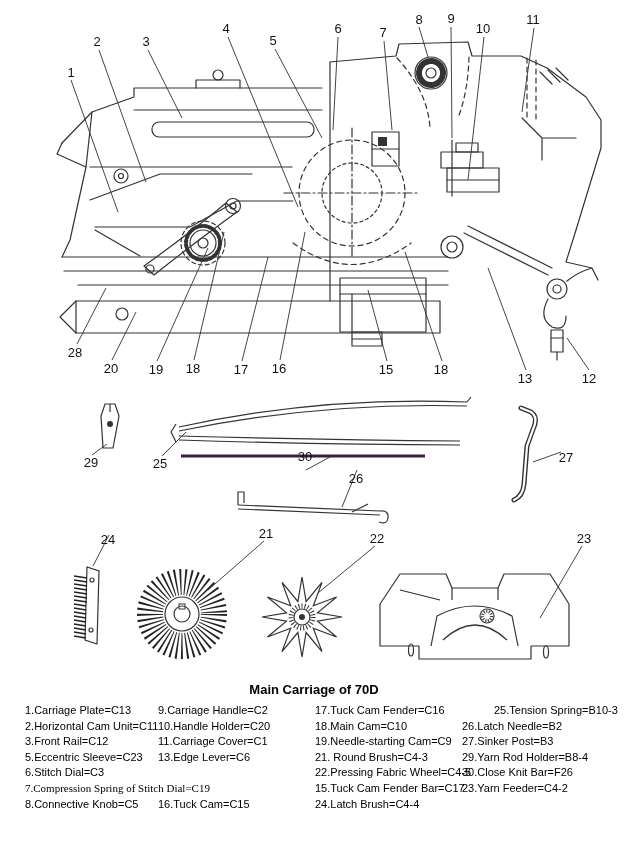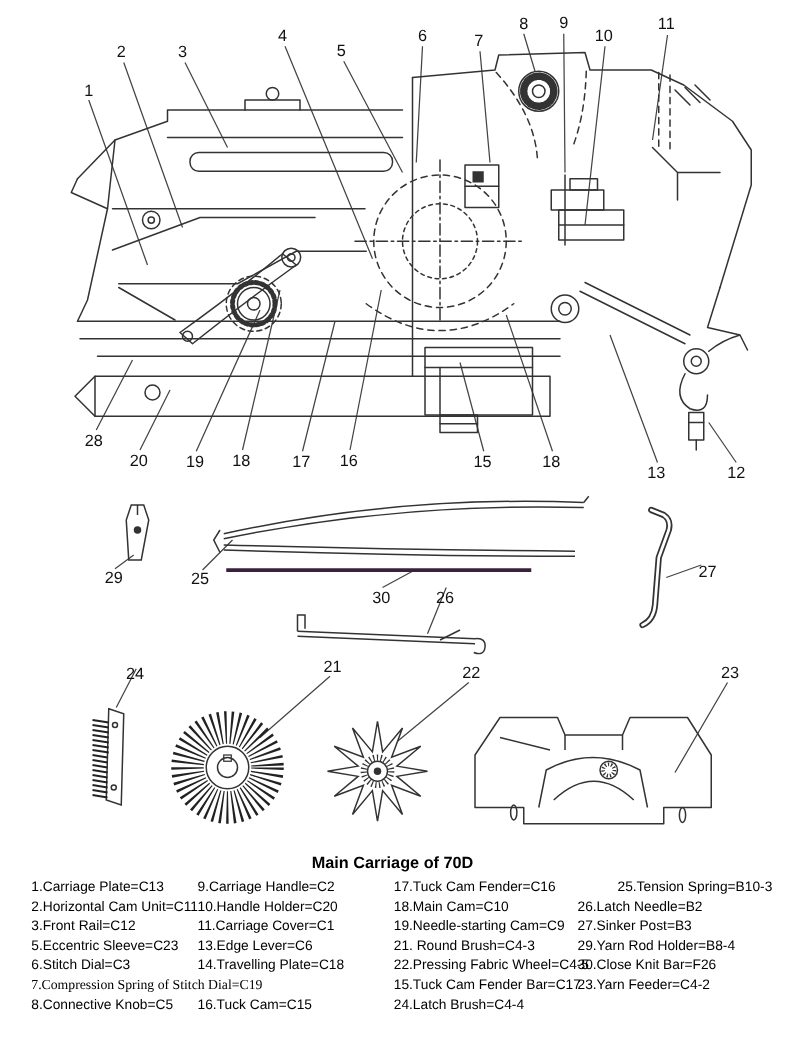--- a/index.html
+++ b/index.html
@@ -215,21 +215,21 @@
       <div class="callout" style="left: 111px; top: 368px;">20</div>
       <div class="callout" style="left: 266px; top: 533px;">21</div>
       <div class="callout" style="left: 377px; top: 538px;">22</div>
       <div class="callout" style="left: 584px; top: 538px;">23</div>
       <div class="callout" style="left: 108px; top: 527px; margin-top: 12px;">24</div>
       <div class="callout" style="left: 160px; top: 463px;">25</div>
       <div class="callout" style="left: 356px; top: 478px;">26</div>
       <div class="callout" style="left: 566px; top: 457px;">27</div>
       <div class="callout" style="left: 75px; top: 352px;">28</div>
       <div class="callout" style="left: 91px; top: 462px;">29</div>
-      <div class="callout" style="left: 305px; top: 478px;">30</div>
+      <div class="callout" style="left: 305px; top: 456px;">30</div>
     </div>
 
   <div class="title">Main Carriage of 70D</div>
 
   <div class="legend" id="legend">
       <div class="legend-row">
         <span class="legend-cell" style="grid-column-start: 1;">1.Carriage Plate=C13</span>
         <span class="legend-cell" style="grid-column-start: 2;">9.Carriage Handle=C2</span>
         <span class="legend-cell" style="grid-column-start: 3;">17.Tuck Cam Fender=C16</span>
         <span class="legend-cell" style="grid-column-start: 4; margin-left: 32px;">25.Tension Spring=B10-3</span>
@@ -247,21 +247,20 @@
         <span class="legend-cell" style="grid-column-start: 4;">27.Sinker Post=B3</span>
       </div>
       <div class="legend-row">
         <span class="legend-cell" style="grid-column-start: 1;">5.Eccentric Sleeve=C23</span>
         <span class="legend-cell" style="grid-column-start: 2;">13.Edge Lever=C6</span>
         <span class="legend-cell" style="grid-column-start: 3;">21. Round Brush=C4-3</span>
         <span class="legend-cell" style="grid-column-start: 4;">29.Yarn Rod Holder=B8-4</span>
       </div>
       <div class="legend-row">
         <span class="legend-cell" style="grid-column-start: 1;">6.Stitch Dial=C3</span>
-        <span class="legend-cell" style="grid-column-start: 2;">14.Travelling Plate=C18</span>
         <span class="legend-cell" style="grid-column-start: 3;">22.Pressing Fabric Wheel=C4-5</span>
         <span class="legend-cell" style="grid-column-start: 4;">30.Close Knit Bar=F26</span>
       </div>
       <div class="legend-row">
         <span class="legend-cell" style="grid-column-start: 1; font-family: Liberation Serif, serif;">7.Compression Spring of Stitch Dial=C19</span>
         <span class="legend-cell" style="grid-column-start: 3;">15.Tuck Cam Fender Bar=C17</span>
         <span class="legend-cell" style="grid-column-start: 4;">23.Yarn Feeder=C4-2</span>
       </div>
       <div class="legend-row">
         <span class="legend-cell" style="grid-column-start: 1;">8.Connective Knob=C5</span>

